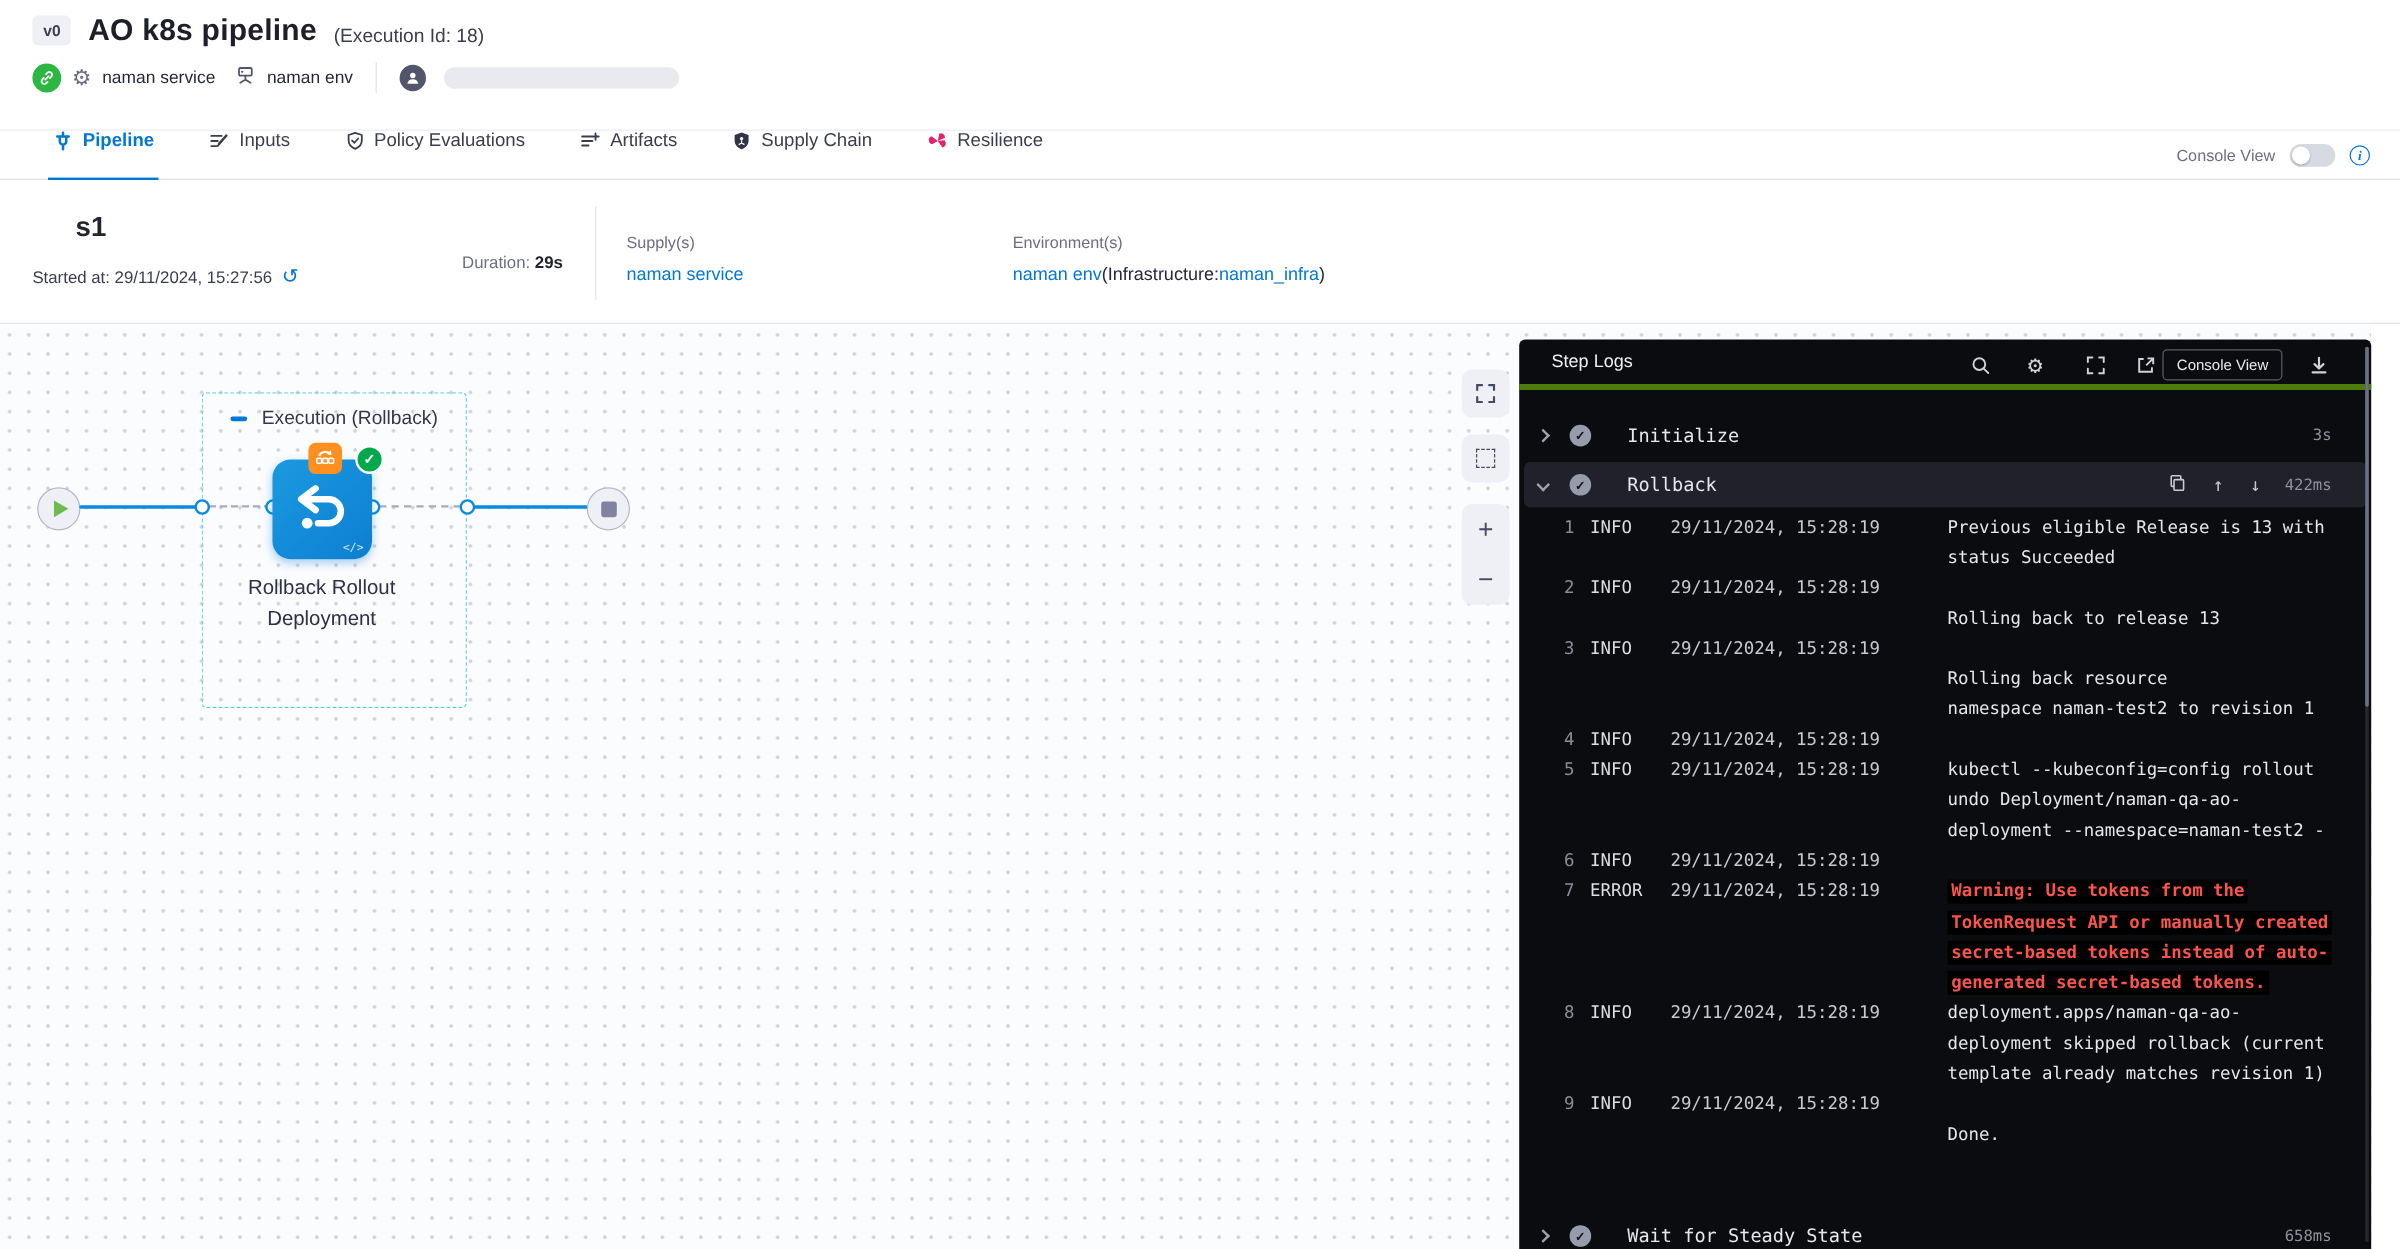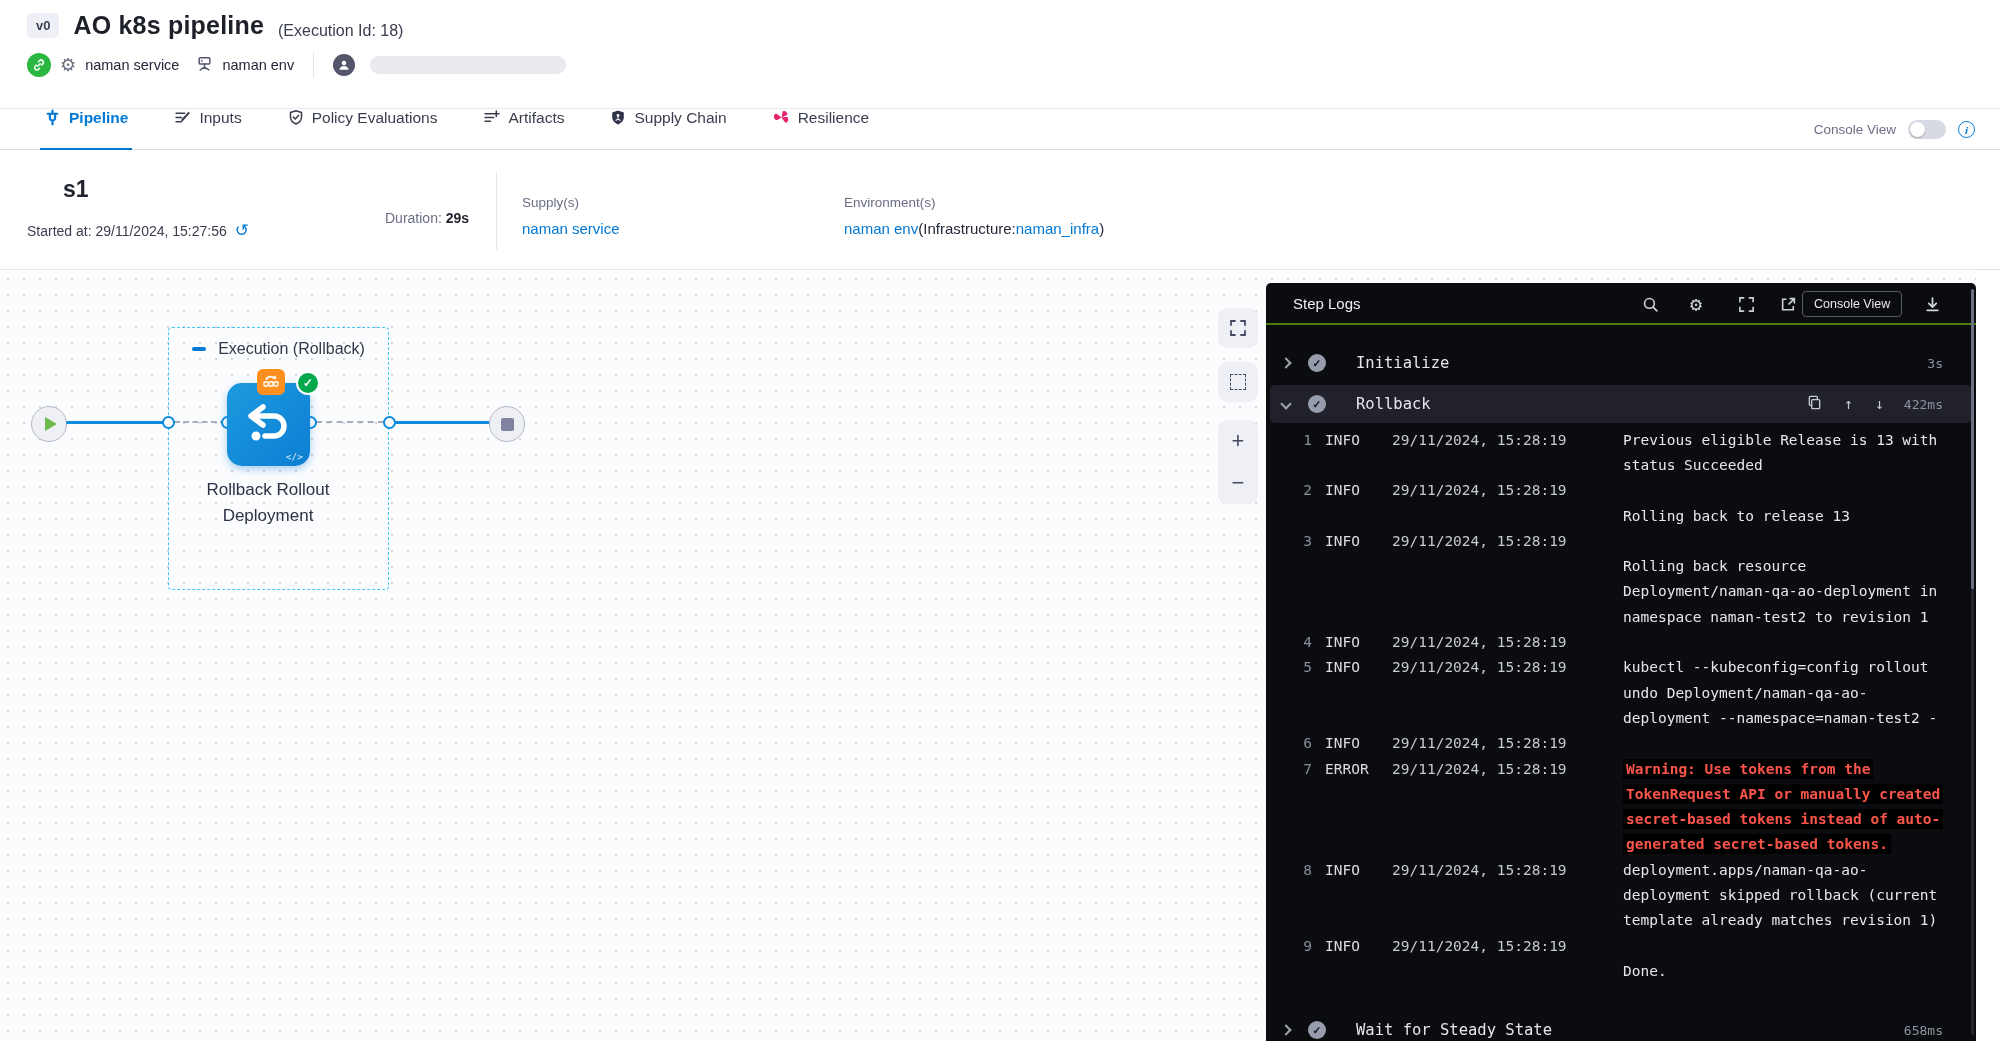--- a/index.html
+++ b/index.html
@@ -72,21 +72,21 @@
   .badge-check { position:absolute; left:69px; top:-12px; width:24px; height:24px; border-radius:50%; background:#02a94c; border:2.5px solid #fbfcfe; color:#fff; font-size:12px; font-weight:bold; display:flex; align-items:center; justify-content:center; }
   .nodelabel { position:absolute; left:158px; top:206px; width:220px; text-align:center; font-size:17px; color:#2e3144; line-height:26px; }
 
   .zbtn { position:absolute; left:1218px; width:40px; height:40px; border-radius:9px; background:#eef0f6; display:flex; align-items:center; justify-content:center; cursor:pointer; color:#474a63; }
   .zgroup { position:absolute; left:1218px; top:149px; width:40px; height:84px; border-radius:9px; background:#eef0f6; display:flex; flex-direction:column; }
   .zgroup .half { flex:1; display:flex; align-items:center; justify-content:center; font-size:22px; color:#474a63; cursor:pointer; }
   .marquee-sq { width:16px; height:16px; border:1.6px dashed #474a63; }
 
   
   .panel { position:absolute; left:1266px; top:283px; width:710px; height:758px; background:#0b0c0f; border-radius:5px 5px 0 0; color:#e6e7ea; font-family:"DejaVu Sans Mono", monospace; }
-  .panel-hdr { position:absolute; top:0; left:0; right:0; height:42px; border-bottom:2px solid #4d7c0f; display:flex; align-items:center; }
+  .panel-hdr { position:absolute; top:0; left:0; right:0; height:42px; border-bottom:5px solid #4d7c0f; display:flex; align-items:center; }
   .panel-title { position:absolute; left:27px; font-size:15px; color:#eef0f2; font-family:"Liberation Sans", sans-serif; }
   .ph-ic { position:absolute; top:11px; width:20px; height:20px; color:#d0d2d9; display:flex; align-items:center; justify-content:center; cursor:pointer; }
   .ic-search { left:374px; } .ic-gear2 { left:420px; font-size:20px; } .ic-fs { left:470px; } .ic-ext { left:512px; } .ic-dl { left:656px; }
   .cv-btn { position:absolute; left:536px; top:8px; height:26px; padding:0 11px; border:1px solid #5a5c66; border-radius:4px; color:#e8e9ee; font-size:12.5px; font-family:"Liberation Sans", sans-serif; display:flex; align-items:center; cursor:pointer; background:transparent; }
 
   .secrow { position:absolute; left:4px; right:4px; height:36px; display:flex; align-items:center; border-radius:5px; cursor:pointer; }
   .secrow.hl { background:#20212a; }
   .secrow .chev { margin-left:12px; }
   .chev { width:8px; height:8px; border-right:2px solid #9fa2ae; border-bottom:2px solid #9fa2ae; display:inline-block; }
   .chev.right { transform:rotate(-45deg); }
@@ -376,26 +376,20 @@
       <div class="log-line">
         <span class="ln-num"></span>
         <span class="ln-level"></span>
         <span class="ln-time"></span>
         <span class="ln-msg"><span>Rolling back resource</span></span>
       </div>
       <div class="log-line">
         <span class="ln-num"></span>
         <span class="ln-level"></span>
         <span class="ln-time"></span>
-        <span class="ln-msg"><span>Deployment/naman-qa-ao-deployment in</span></span>
-      </div>
-      <div class="log-line">
-        <span class="ln-num"></span>
-        <span class="ln-level"></span>
-        <span class="ln-time"></span>
         <span class="ln-msg"><span>namespace naman-test2 to revision 1</span></span>
       </div>
       <div class="log-line">
         <span class="ln-num">4</span>
         <span class="ln-level">INFO</span>
         <span class="ln-time">29/11/2024, 15:28:19</span>
         <span class="ln-msg"></span>
       </div>
       <div class="log-line">
         <span class="ln-num">5</span>

